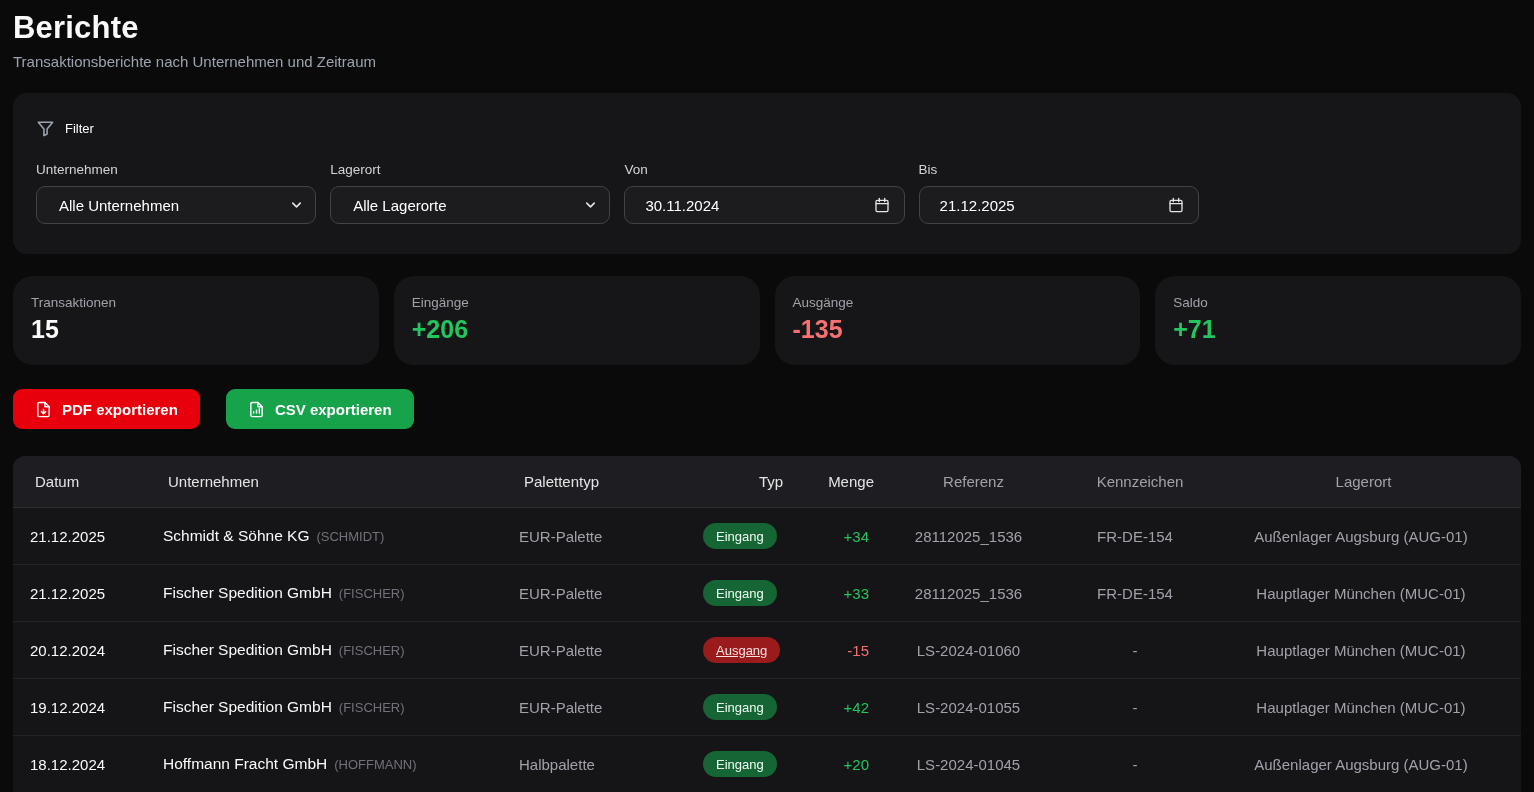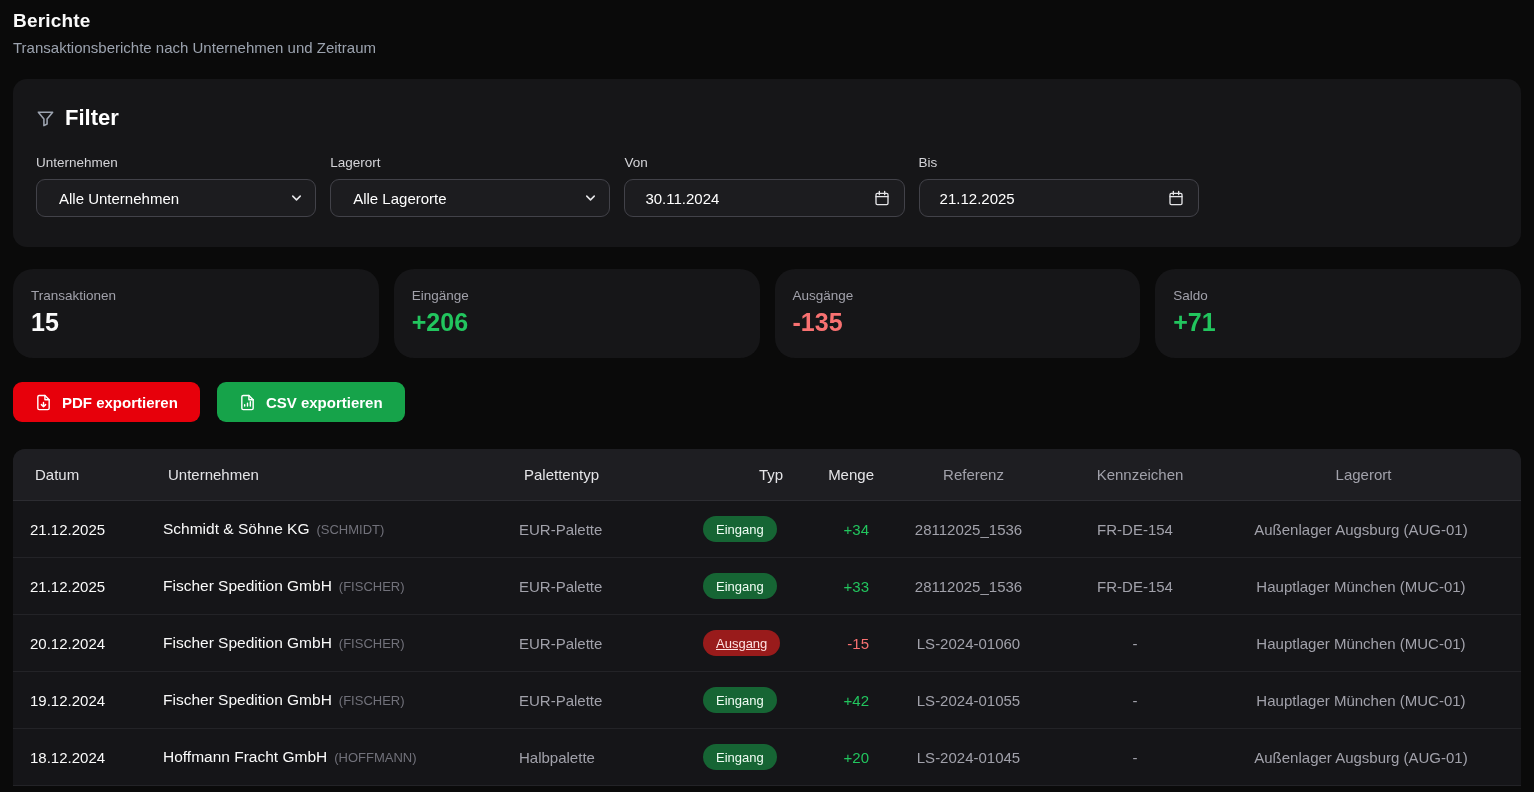--- a/index.html
+++ b/index.html
@@ -5,33 +5,33 @@
   * { box-sizing: border-box; margin: 0; padding: 0; }
   html, body { width: 1534px; height: 792px; overflow: hidden; }
   body {
     background: #0a0a0a;
     color: #fafafa;
     font-family: "Liberation Sans", "DejaVu Sans", sans-serif;
   }
   .page { padding: 10px 13px 0 13px; }
 
   
-  .page-title { font-size: 19px; font-weight: bold; letter-spacing: .2px; }
+  .page-title { font-size: 31px; font-weight: bold; letter-spacing: .2px; }
   .page-subtitle { font-size: 15px; color: #9ca3af; margin-top: 7px; }
 
   
   .filter-card {
     margin-top: 23px;
     background: #161618;
     border-radius: 14px;
     padding: 26px 28px 30px 23px;
   }
   .filter-head { display: flex; align-items: center; gap: 10px; margin-bottom: 24px; }
   .filter-head svg { stroke: #9ca3af; }
-  .filter-title { font-size: 22px; font-weight: bold; color: #fff; }
+  .filter-title { font-size: 13px; font-weight: normal; color: #fff; }
   .filter-grid { display: grid; grid-template-columns: repeat(5, 1fr); gap: 14px; align-items: end; }
   .field-label { display: block; font-size: 13.5px; color: #d4d4d8; margin-bottom: 9px; }
   .control {
     position: relative; width: 100%; height: 38px;
     background: #1c1c1f; border: 1px solid #424249; border-radius: 9px;
     color: #fff; font-size: 15px; font-family: inherit;
     display: flex; align-items: center;
   }
   select.control {
     appearance: none; -webkit-appearance: none;
@@ -55,21 +55,21 @@
   
   .stats-grid { display: grid; grid-template-columns: repeat(4, 1fr); gap: 15px; margin-top: 22px; }
   .stat-card { background: #161618; border-radius: 20px; padding: 19px 18px; height: 89px; }
   .stat-label { font-size: 13.5px; color: #a1a1aa; }
   .stat-value { font-size: 25px; font-weight: bold; margin-top: 5px; }
   .val-white { color: #fafafa; }
   .val-green { color: #22c55e; }
   .val-red   { color: #f87171; }
 
   
-  .export-row { display: flex; gap: 17px; margin-top: 24px; }
+  .export-row { display: flex; gap: 26px; margin-top: 24px; }
   .btn-pdf { background: #e7000b; height: 40px; padding: 0 22px; }
   .btn-csv { background: #16a34a; height: 40px; padding: 0 22px; }
 
   
   .table-card { margin-top: 27px; background: #151518; border-radius: 12px 12px 0 0; overflow: hidden; }
   .t-row {
     display: grid;
     grid-template-columns: 133px 356px 184px 110px 56px 183px 150px 1fr;
     align-items: center; padding: 0 17px;
   }

